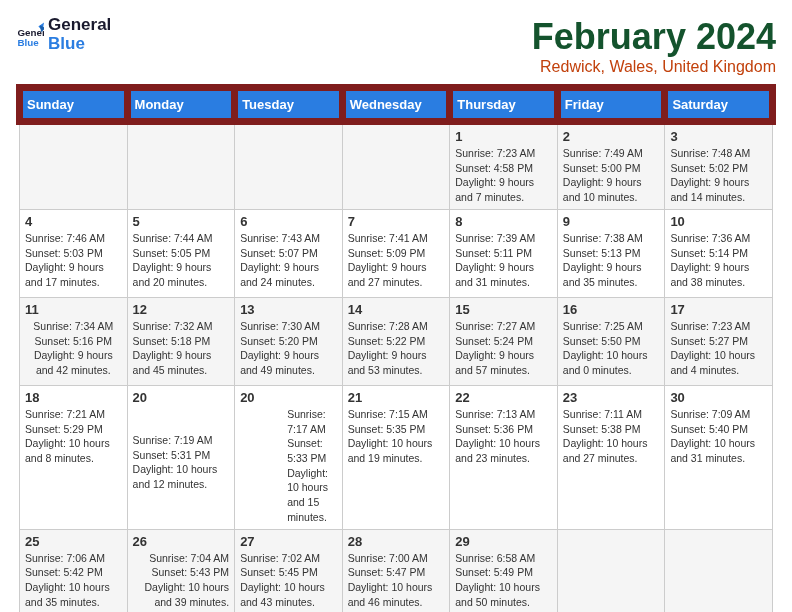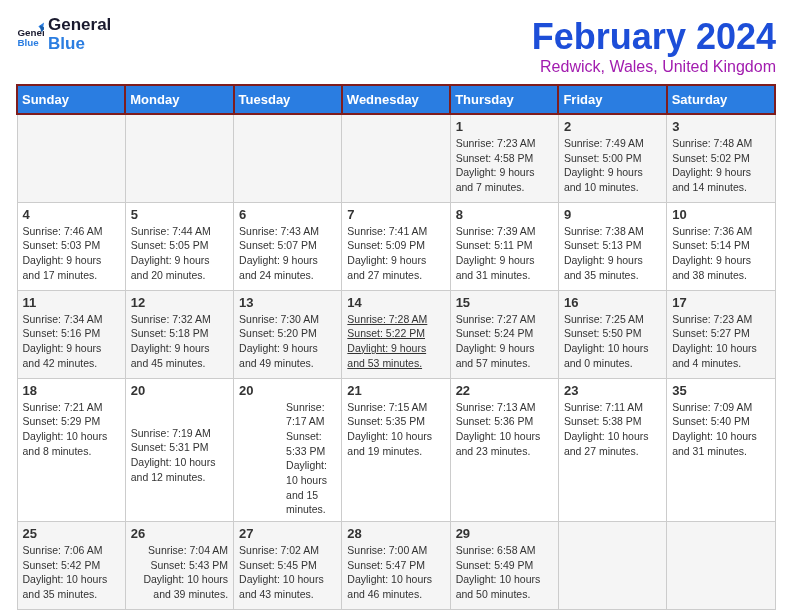--- a/index.html
+++ b/index.html
@@ -24,39 +24,39 @@
     .logo-icon {
       width: 28px;
       height: 28px;
     }
     .title-area {
       text-align: right;
     }
     .calendar-title {
       font-size: 36px;
       font-weight: bold;
-      color: #1d4ed8;
+      color: #14532d;
     }
     .calendar-subtitle {
       font-size: 16px;
-      color: #a21caf;
+      color: #c2410c;
     }
     table {
       width: 100%;
       border-collapse: collapse;
       table-layout: fixed;
     }
     thead tr th {
       background-color: #2a7de1;
       color: #fff;
       font-size: 13px;
       font-weight: bold;
       padding: 6px 4px;
       text-align: left;
-      border: 2px solid #7f1d1d;
+      border: 7px solid #7f1d1d;
     }
     tbody tr td {
       border: 1px solid #ccc;
       vertical-align: top;
       padding: 4px 5px;
       font-size: 10.5px;
       color: #333;
       height: 88px;
     }
     tbody tr:nth-child(odd) td {
@@ -185,42 +185,42 @@
           <span class="day-number">10</span>
           <div class="cell-content" style="white-space: pre-line;">Sunrise: 7:36 AM
 Sunset: 5:14 PM
 Daylight: 9 hours
 and 38 minutes.</div>
         </td>
       </tr>
       <tr>
         <td>
           <span class="day-number">11</span>
-          <div class="cell-content" style="white-space: pre-line;">Sunrise: 7:34 AM
+          <div class="cell-content" style="white-space: pre-line; text-align: center;">Sunrise: 7:34 AM
 Sunset: 5:16 PM
 Daylight: 9 hours
 and 42 minutes.</div>
         </td>
         <td>
           <span class="day-number">12</span>
           <div class="cell-content" style="white-space: pre-line;">Sunrise: 7:32 AM
 Sunset: 5:18 PM
 Daylight: 9 hours
 and 45 minutes.</div>
         </td>
         <td>
           <span class="day-number">13</span>
           <div class="cell-content" style="white-space: pre-line;">Sunrise: 7:30 AM
 Sunset: 5:20 PM
 Daylight: 9 hours
 and 49 minutes.</div>
         </td>
         <td>
           <span class="day-number">14</span>
-          <div class="cell-content" style="white-space: pre-line; text-decoration: underline;">Sunrise: 7:28 AM
+          <div class="cell-content" style="white-space: pre-line;">Sunrise: 7:28 AM
 Sunset: 5:22 PM
 Daylight: 9 hours
 and 53 minutes.</div>
         </td>
         <td>
           <span class="day-number">15</span>
           <div class="cell-content" style="white-space: pre-line;">Sunrise: 7:27 AM
 Sunset: 5:24 PM
 Daylight: 9 hours
 and 57 minutes.</div>
@@ -277,21 +277,21 @@
 and 23 minutes.</div>
         </td>
         <td>
           <span class="day-number">23</span>
           <div class="cell-content" style="white-space: pre-line;">Sunrise: 7:11 AM
 Sunset: 5:38 PM
 Daylight: 10 hours
 and 27 minutes.</div>
         </td>
         <td>
-          <span class="day-number">35</span>
+          <span class="day-number">30</span>
           <div class="cell-content" style="white-space: pre-line;">Sunrise: 7:09 AM
 Sunset: 5:40 PM
 Daylight: 10 hours
 and 31 minutes.</div>
         </td>
       </tr>
       <tr>
         <td>
           <span class="day-number">25</span>
           <div class="cell-content" style="white-space: pre-line;">Sunrise: 7:06 AM

